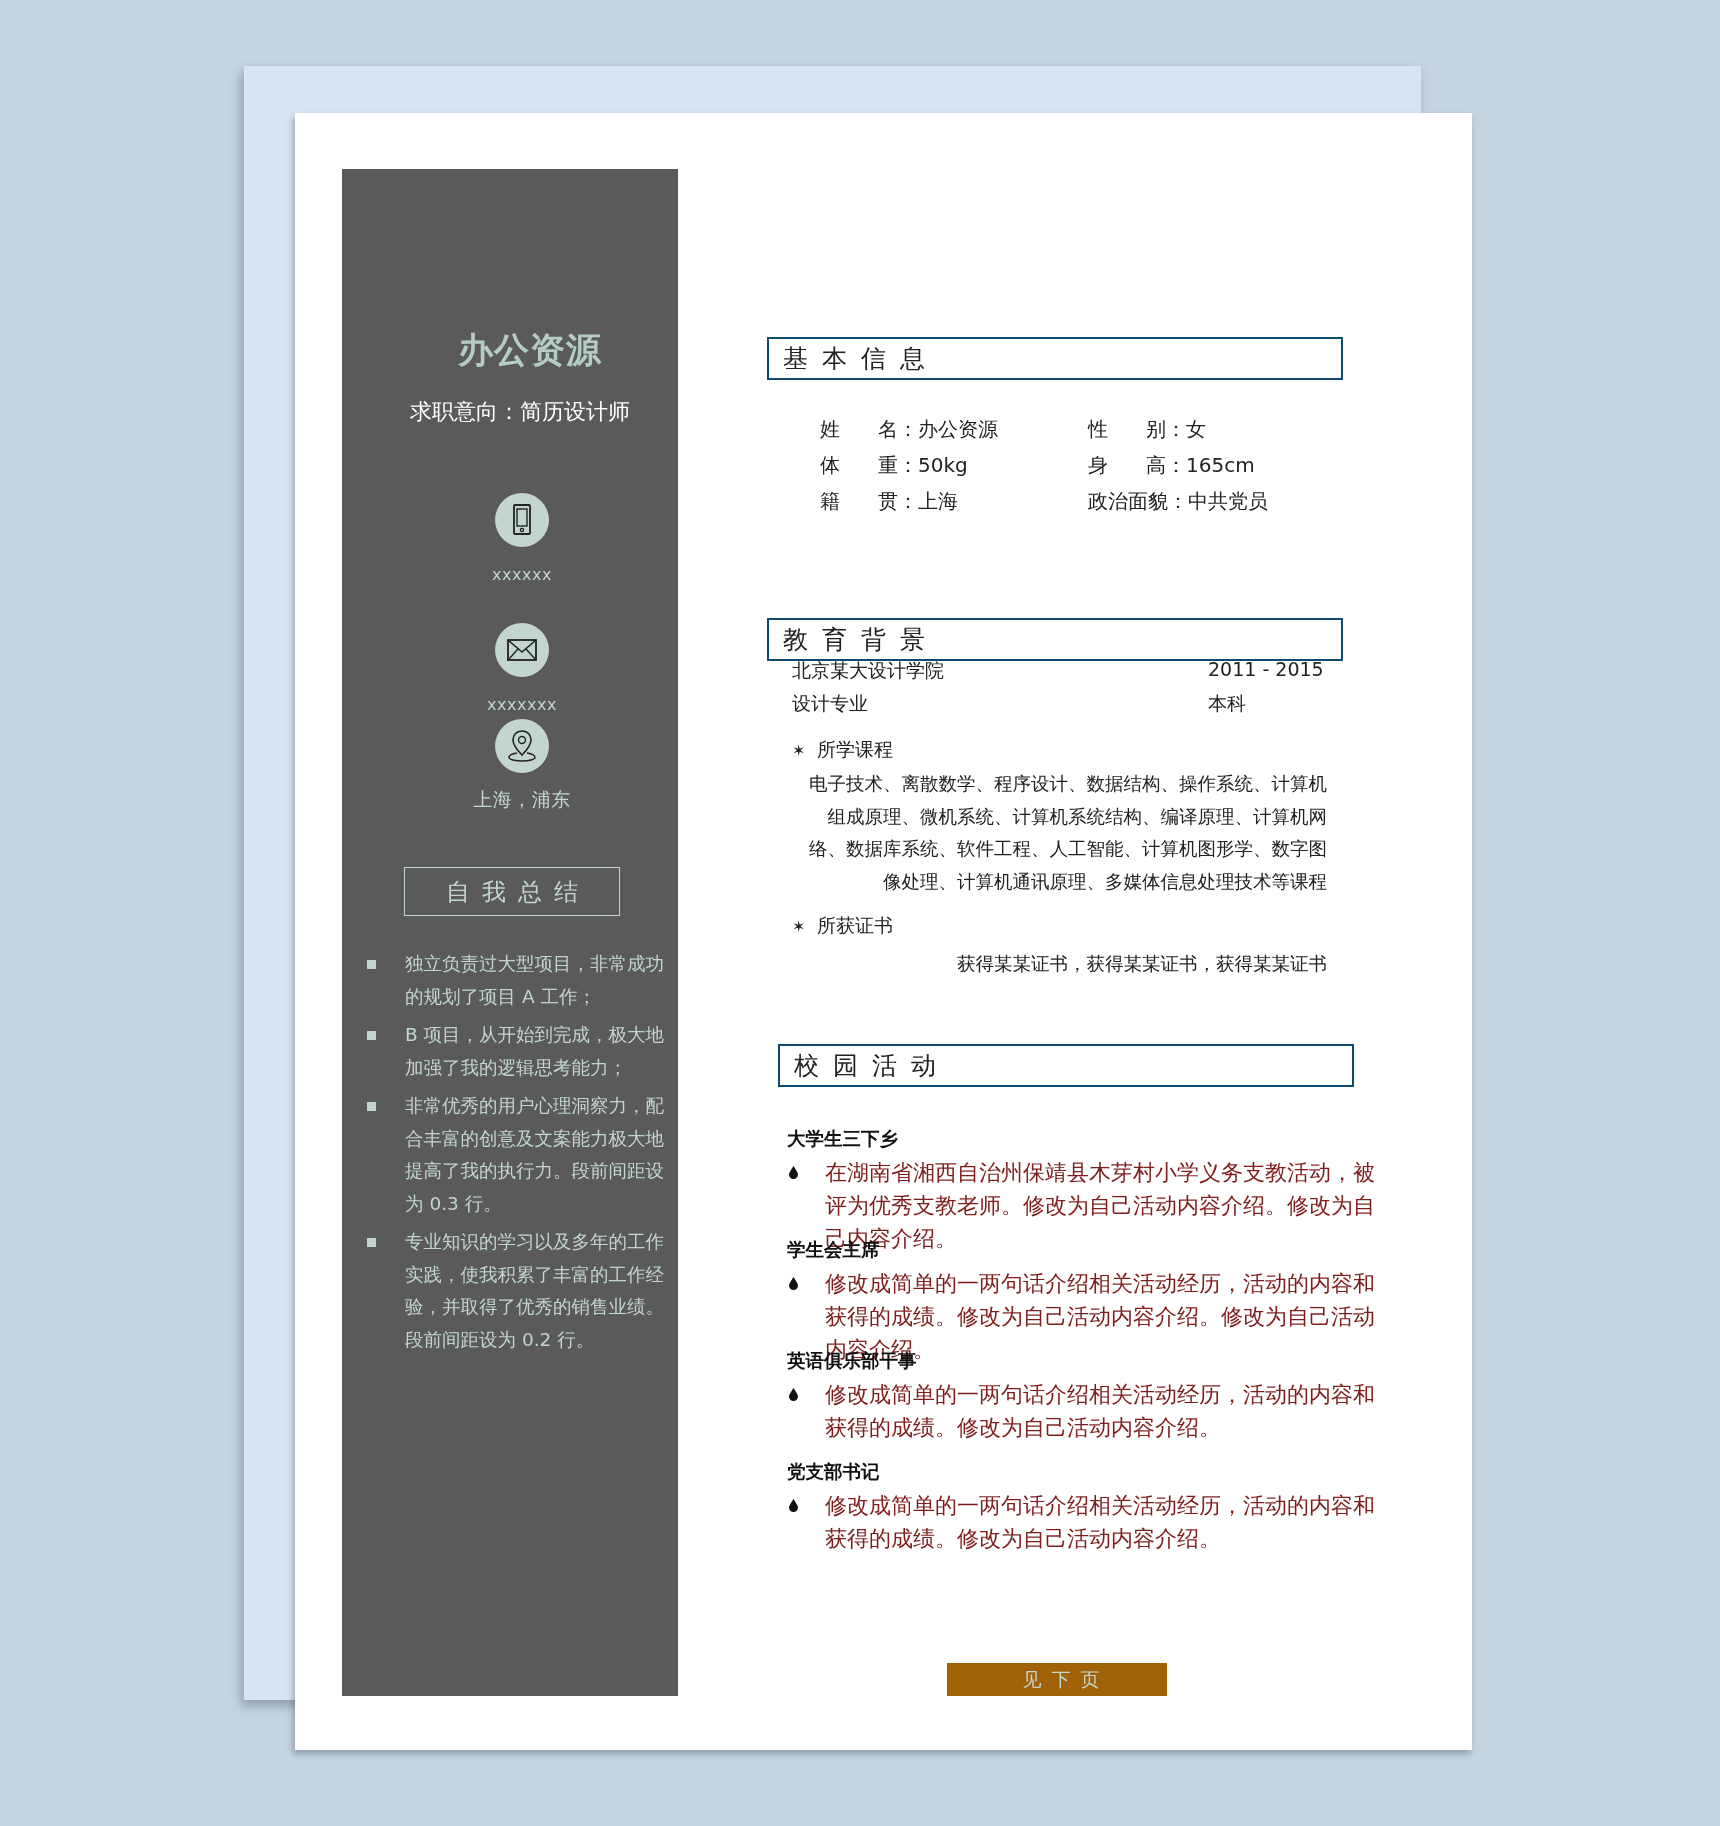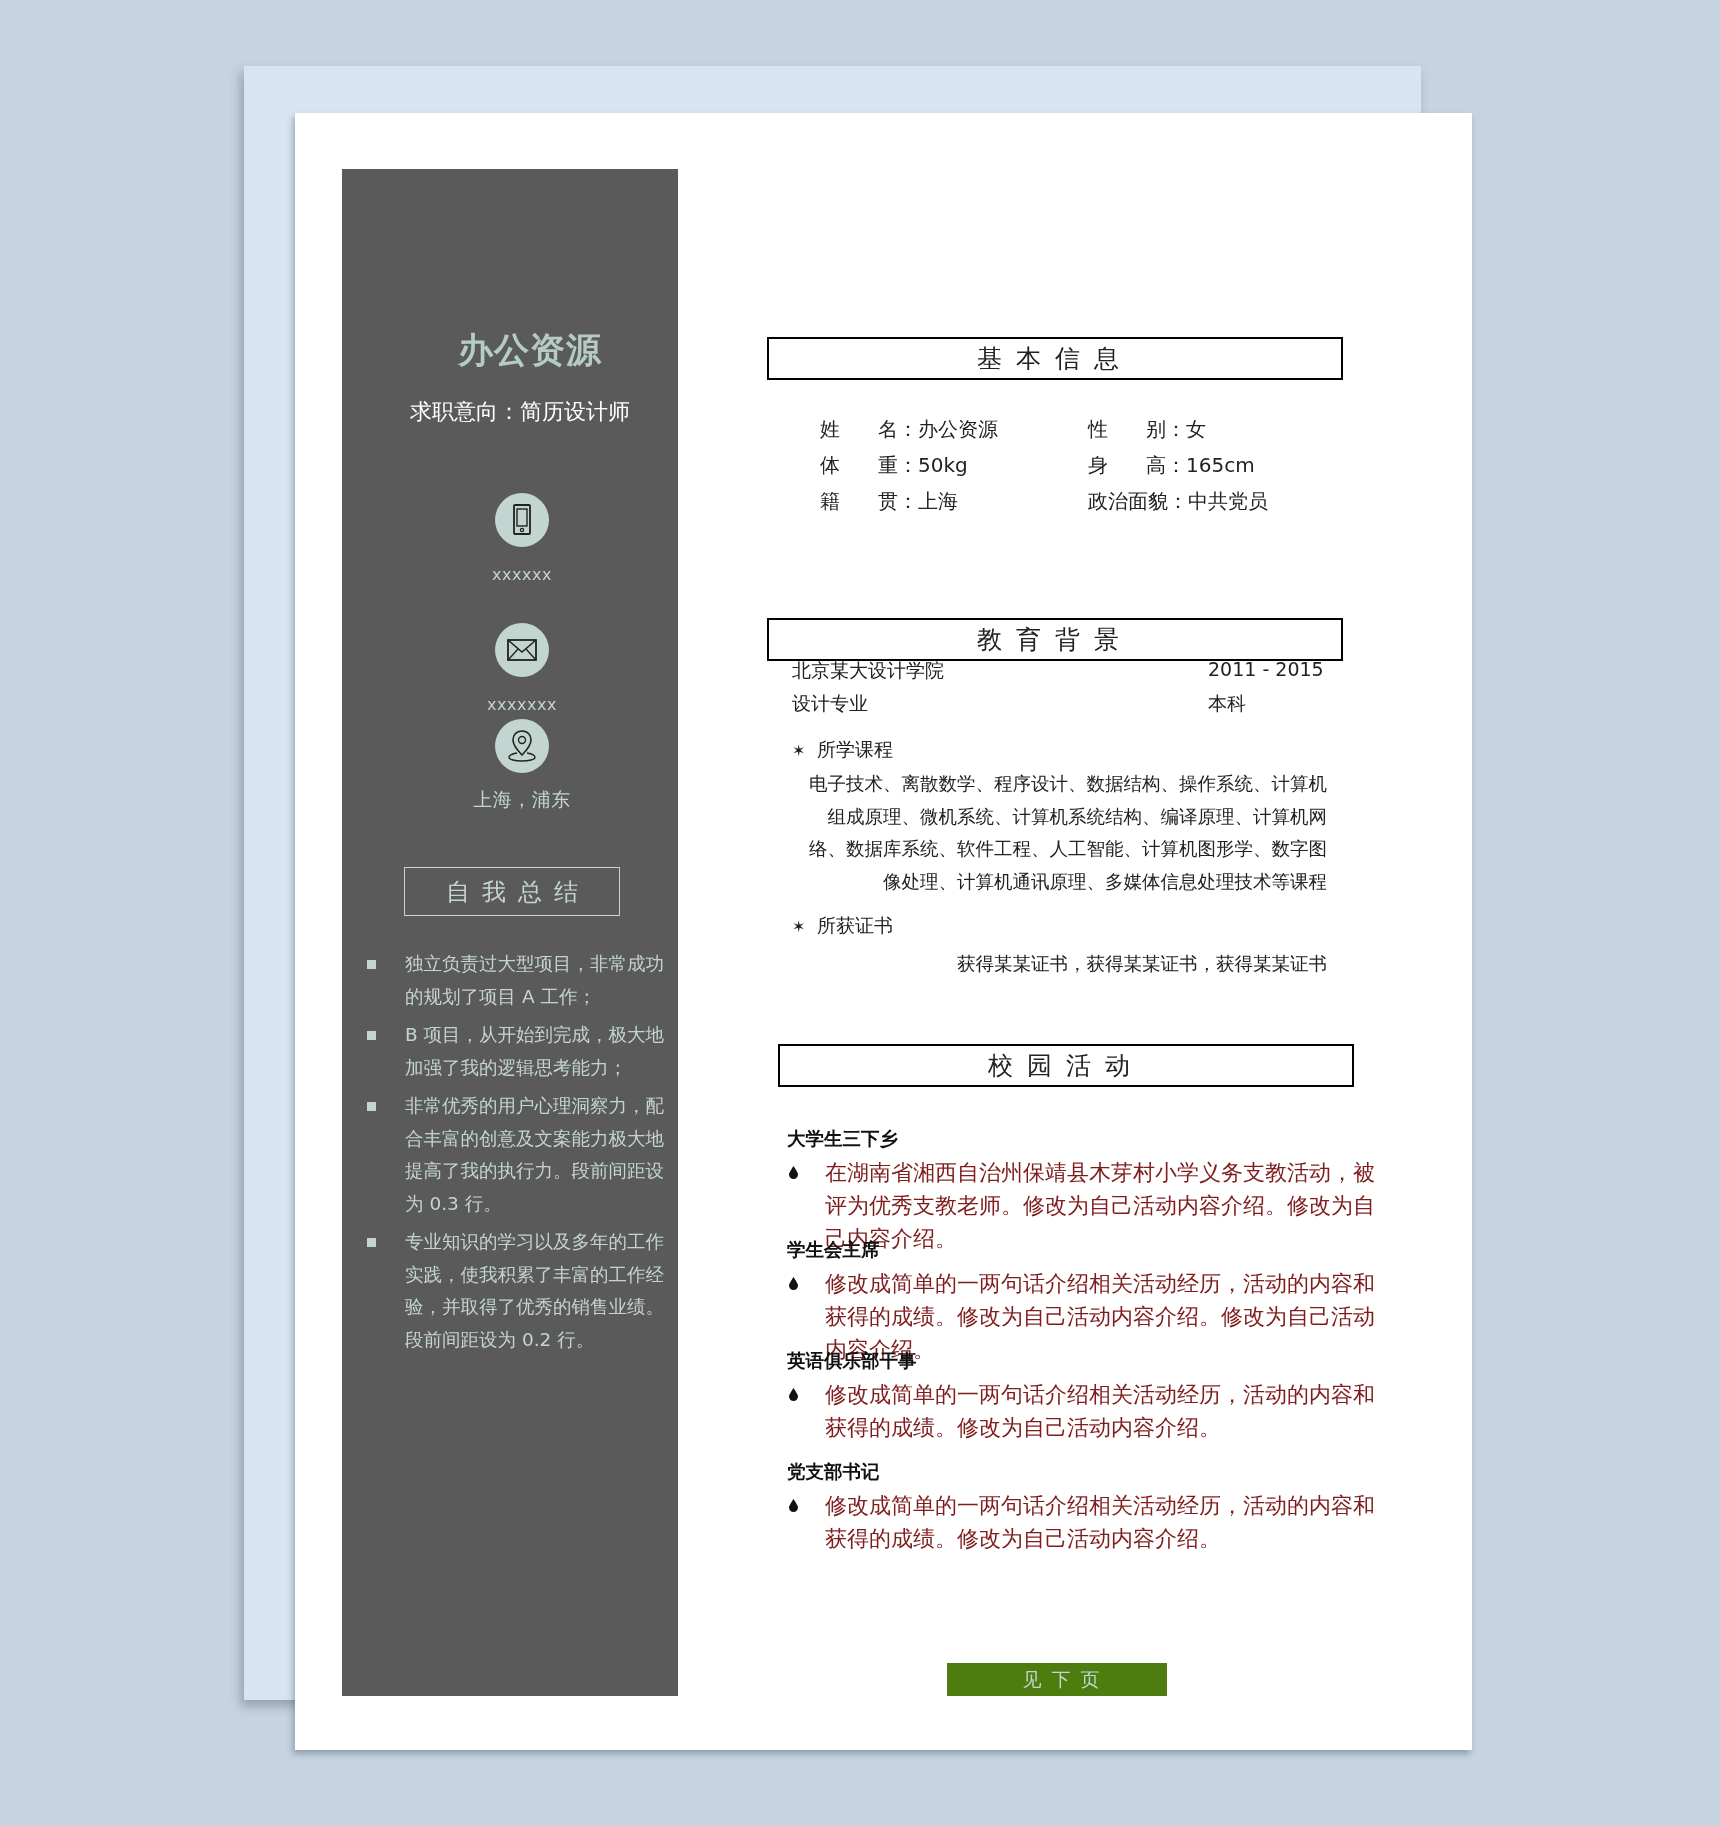--- a/index.html
+++ b/index.html
@@ -122,27 +122,27 @@
     position: absolute;
     left: 0;
     top: 12px;
     width: 9px;
     height: 9px;
     background: #c3d5d0;
   }
   .section-box {
     position: absolute;
     height: 43px;
-    border: 2px solid #000000;
+    border: 2px solid #0c4a6e;
     box-sizing: border-box;
-    text-align: center;
     font-size: 25px;
     letter-spacing: 14px;
     line-height: 39px;
     color: #222222;
+    padding-left: 14px;
   }
   .info-grid {
     position: absolute;
     left: 525px;
     top: 303px;
     font-size: 20px;
     color: #222222;
   }
   .info-row {
     position: absolute;
@@ -208,21 +208,21 @@
     top: 10px;
     width: 9px;
     height: 13px;
   }
   .next-btn {
     position: absolute;
     left: 652px;
     top: 1550px;
     width: 220px;
     height: 33px;
-    background: #4d7c0f;
+    background: #a16207;
     color: #c3d5d0;
     font-size: 19px;
     letter-spacing: 10px;
     text-align: center;
     line-height: 33px;
     padding-left: 18px;
     box-sizing: border-box;
     cursor: pointer;
   }
 </style>

